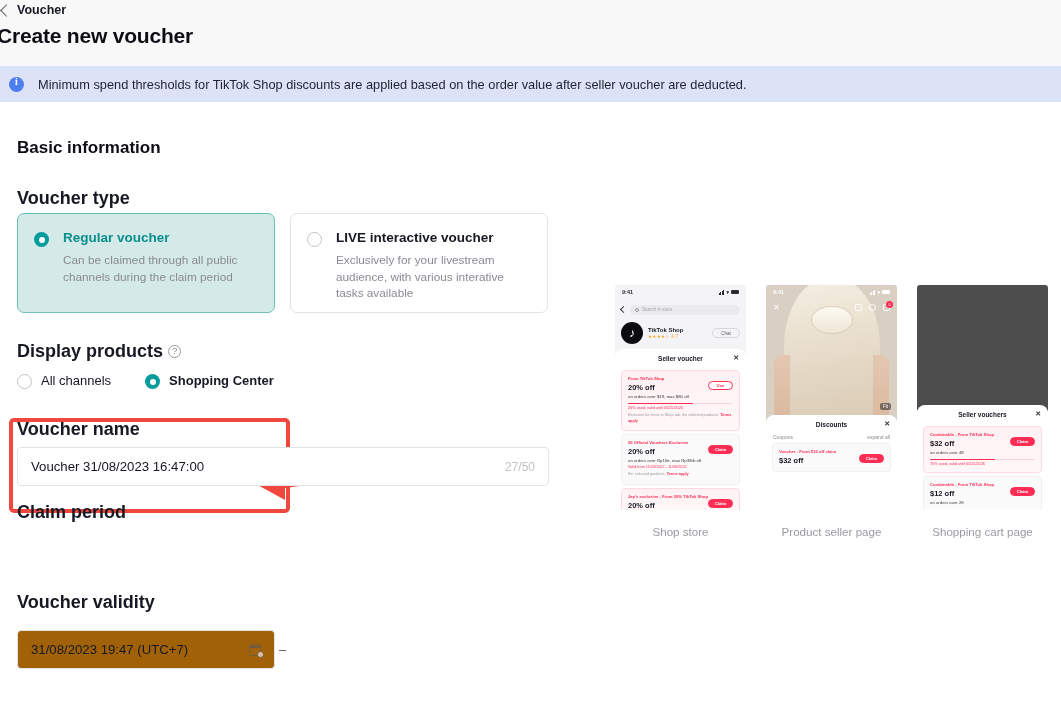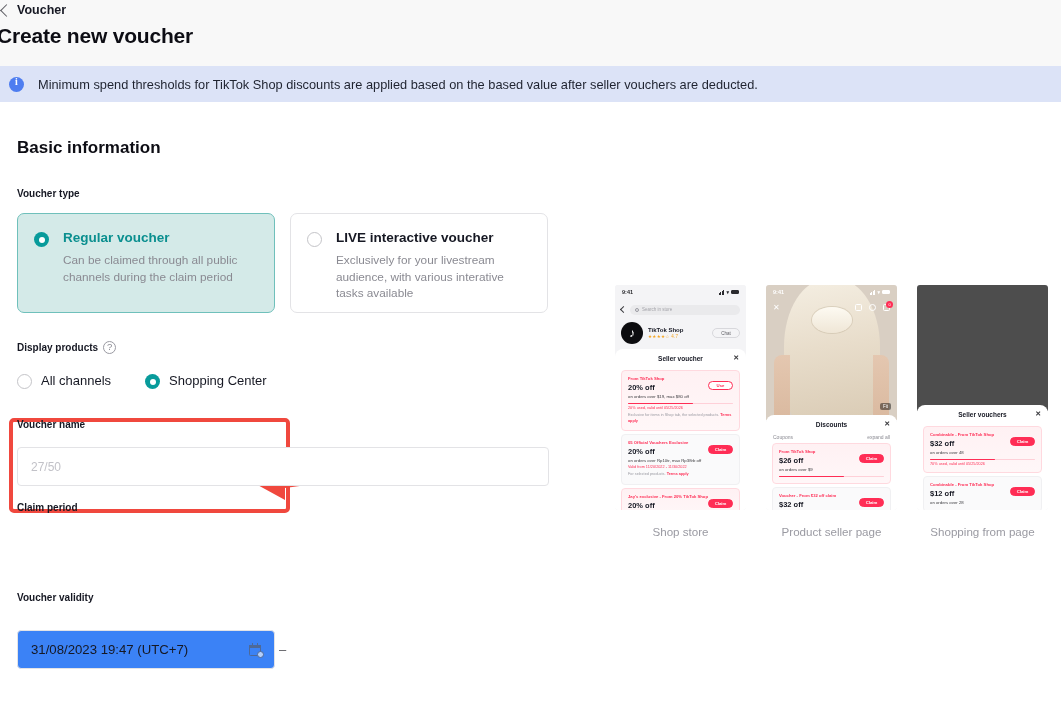--- a/index.html
+++ b/index.html
@@ -55,21 +55,21 @@
 
   
   .body-area { position: absolute; left: 0; top: 102px; width: 1061px; height: 584px; background: #fff; }
 
   .section-title {
     position: absolute; left: 17px; top: 36px;
     font-size: 17px; font-weight: bold; color: #0d0d14;
   }
 
   .field-label {
-    font-size: 10px; font-weight: bold; color: #161823;
+    font-size: 18px; font-weight: bold; color: #161823;
     display: flex; align-items: center; gap: 5px;
   }
   .label-vt   { position: absolute; left: 17px; top: 86px; }
   .label-dc   { position: absolute; left: 17px; top: 239px; }
   .label-vn   { position: absolute; left: 17px; top: 317px; }
   .label-cp   { position: absolute; left: 17px; top: 400px; }
   .label-vv   { position: absolute; left: 17px; top: 490px; }
 
   .help-icon {
     width: 13px; height: 13px; border-radius: 50%;
@@ -111,21 +111,21 @@
     font-size: 11.8px; color: #8a8a92; line-height: 1.42; margin-top: 5px;
     max-width: 200px;
   }
 
   
   .dc-options {
     position: absolute; left: 17px; top: 270px;
     display: flex; align-items: center; gap: 0px;
   }
   .dc-opt { display: flex; align-items: center; gap: 9px; font-size: 13px; color: #161823; }
-  .dc-opt.second { margin-left: 34px; }
+  .dc-opt.second { margin-left: 34px; font-weight: bold; }
 
   
   .anno-box {
     position: absolute; left: 9px; top: 316px;
     width: 281px; height: 95px;
     border: 4px solid #f0483e; border-radius: 5px;
     pointer-events: none;
   }
   .anno-arrow {
     position: absolute; left: 250px; top: 348px;
@@ -139,21 +139,21 @@
     border: 1px solid #e3e3e6; border-radius: 4px;
     background: #fff; display: flex; align-items: center;
     padding: 0 13px;
   }
   .text-input .val { font-size: 13.2px; color: #161823; flex: 1; }
   .text-input .counter { font-size: 12px; color: #c2c2c8; }
 
   .date-input {
     position: absolute; top: 528px; height: 39px;
     border: 1px solid #e3e3e6; border-radius: 4px;
-    background: #3b82f6; display: flex; align-items: center;
+    background: #a16207; display: flex; align-items: center;
     padding: 0 11px 0 13px;
   }
   .date-input.d1 { left: 17px; width: 258px; }
   .date-input.d2 { left: 290px; width: 258px; }
   .date-input .dval { font-size: 13.2px; color: #161823; flex: 1; }
   .date-sep {
     position: absolute; left: 279px; top: 540px;
     font-size: 13px; color: #5a5a60;
   }
 
@@ -293,21 +293,21 @@
   <div class="header">
     <div class="breadcrumb">
       <span class="chev-back"></span>
       <span>Voucher</span>
     </div>
     <div class="page-title">Create new voucher</div>
   </div>
 
   <div class="banner">
     <div class="banner-icon"></div>
-    <div class="banner-text">Minimum spend thresholds for TikTok Shop discounts are applied based on the based value after seller vouchers are deducted.</div>
+    <div class="banner-text">Minimum spend thresholds for TikTok Shop discounts are applied based on the order value after seller voucher are deducted.</div>
   </div>
 
   <div class="body-area">
 
     <div class="section-title">Basic information</div>
 
     <div class="field-label label-vt">
       <span>Voucher type</span>
     </div>
 
@@ -349,20 +349,21 @@
 
     <div class="anno-box"></div>
     <svg class="anno-arrow" viewBox="0 0 166 62">
       <polygon points="166,4 35,27 35,13 2,32 35,50 35,38 166,20" fill="#f0483e"></polygon>
     </svg>
 
     <div class="field-label label-vn">
       <span>Voucher name</span>
     </div>
     <div class="text-input">
+      <span class="val">Voucher 31/08/2023 16:47:00</span>
       <span class="counter">27/50</span>
     </div>
 
     <div class="field-label label-cp">
       <span>Claim period</span>
     </div>
     <div class="date-input d1">
       <span class="dval">31/08/2023 19:47 (UTC+7)</span>
       <span class="cal-ico">
         <span class="frame"></span>
@@ -484,29 +485,20 @@
           <div class="p2-fit">Fit</div>
           <div class="p2-sheet">
             <div class="sheet-head">
               <span>Discounts</span>
               <span class="x">✕</span>
             </div>
             <div class="p2-subhead">
               <span>Coupons</span>
               <span>expand all</span>
             </div>
-            <div class="vcard">
-              <div class="vc-tag">From TikTok Shop</div>
-              <div class="vc-main">$26 off</div>
-              <div class="vc-sub">on orders over $9</div>
-              <div class="vc-prog">
-                  <i></i>
-                </div>
-              <div class="vc-btn solid">Claim</div>
-            </div>
             <div class="vcard gray">
               <div class="vc-tag">Voucher - From $32 off claim</div>
               <div class="vc-main">$32 off</div>
 
               <div class="vc-btn solid">Claim</div>
             </div>
           </div>
         </div>
         <div class="preview-cap">Product seller page</div>
       </div>
@@ -530,18 +522,18 @@
               <div class="vc-btn solid">Claim</div>
             </div>
             <div class="vcard gray">
               <div class="vc-tag">Combinable - From TikTok Shop</div>
               <div class="vc-main">$12 off</div>
               <div class="vc-sub">on orders over 28</div>
               <div class="vc-btn solid">Claim</div>
             </div>
           </div>
         </div>
-        <div class="preview-cap">Shopping from page</div>
+        <div class="preview-cap">Shopping cart page</div>
       </div>
 
     </div>
   </div>
 </div>
 
 </body></html>

